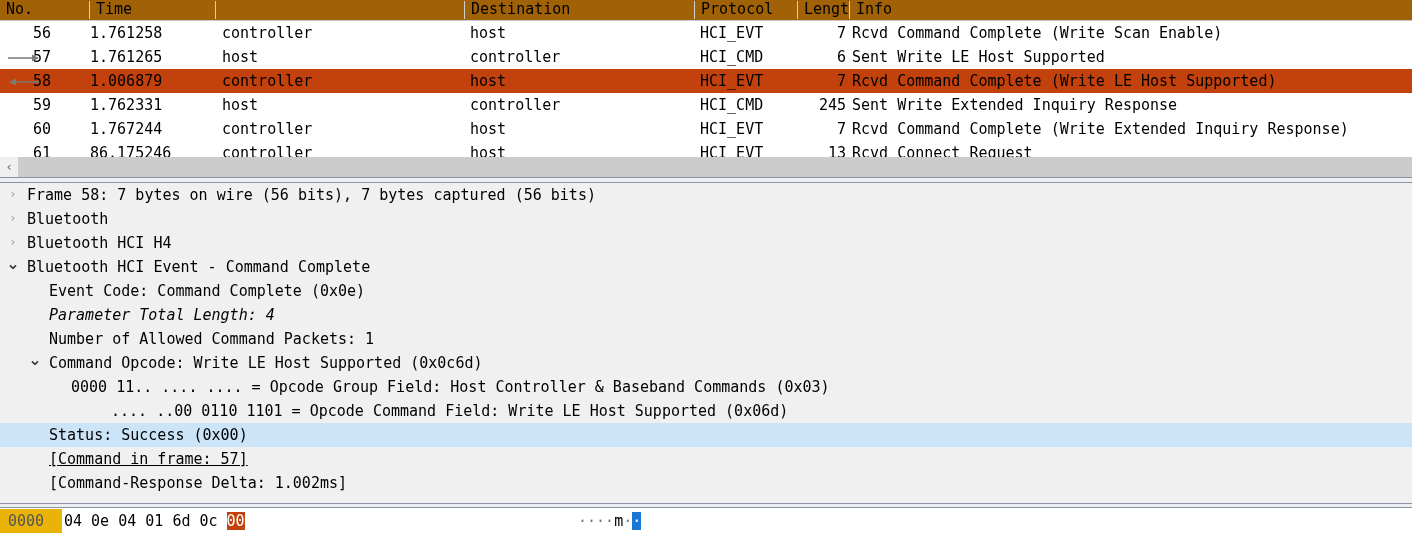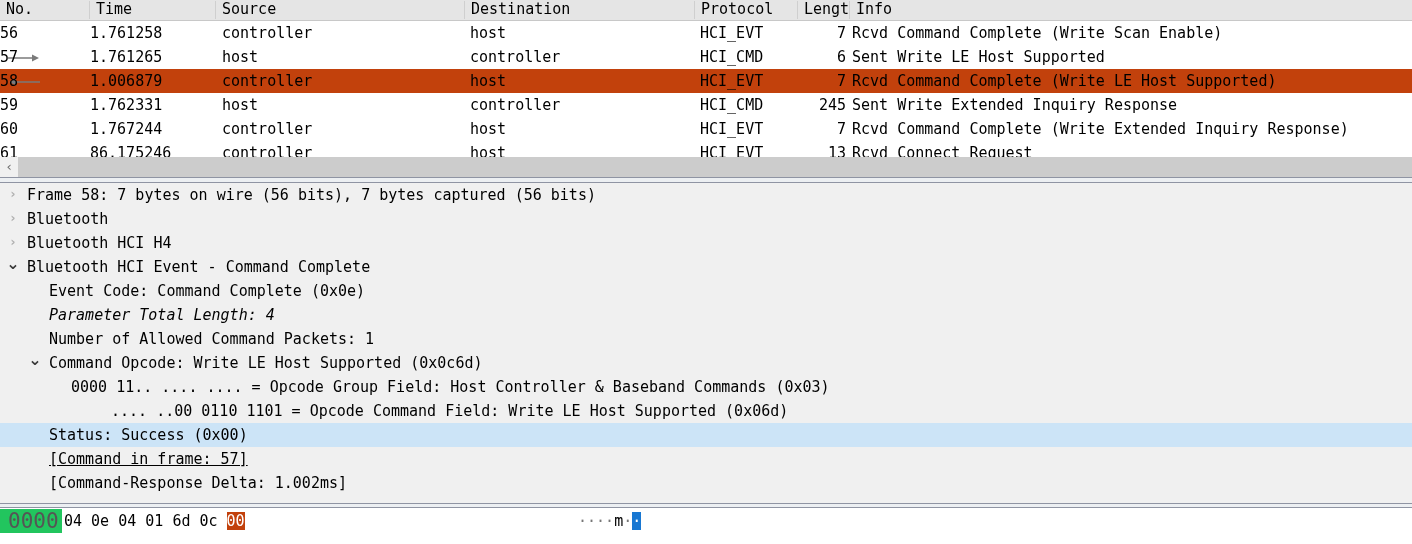--- a/index.html
+++ b/index.html
@@ -18,21 +18,21 @@
   #packet-list {
     position: absolute;
     left: 0; top: 0;
     width: 1412px; height: 157px;
     background: #ffffff;
     overflow: hidden;
   }
   #plist-header {
     position: relative;
     height: 21px;
-    background: #e5e5e5;
+    background: #a16207;
     border-bottom: 1px solid #c8c8c8;
     box-sizing: border-box;
   }
   #plist-header .hcell {
     position: absolute;
     top: 0;
     height: 20px;
     line-height: 19px;
     font-size: 15px;
     color: #000;
@@ -60,21 +60,21 @@
   .prow .cell {
     position: absolute;
     top: 0;
     height: 24px;
     line-height: 24px;
     font-size: 15px;
     color: #000;
     white-space: nowrap;
     overflow: hidden;
   }
-  .cell.num  { left: 0;   width: 84px;  text-align: left; }
+  .cell.num  { left: 0;   width: 84px;  text-align: center; }
   .cell.time { left: 90px;  width: 120px; text-align: left; }
   .cell.src  { left: 222px; width: 240px; }
   .cell.dst  { left: 470px; width: 222px; }
   .cell.prot { left: 700px; width: 96px; }
   .cell.len  { left: 796px; width: 50px;  text-align: right; }
   .cell.info { left: 852px; width: 560px; }
 
   .dirarrow {
     position: absolute;
     left: 8px; top: 0;
@@ -176,23 +176,23 @@
   .hexrow {
     position: relative;
     height: 24px;
     line-height: 24px;
     white-space: nowrap;
   }
   .hex-offset {
     position: absolute;
     left: 0; top: 0;
     width: 62px; height: 24px;
-    background: #22c55e;
+    background: #eab308;
     color: #555;
-    font-size: 21px;
+    font-size: 15px;
     line-height: 24px;
     padding-left: 8px;
     box-sizing: border-box;
   }
   .hex-bytes {
     position: absolute;
     left: 64px; top: 0;
     height: 24px; line-height: 24px;
     font-size: 15px;
     color: #000;
@@ -223,21 +223,20 @@
   <div id="plist-header">
     <div class="hdiv" style="left:89px;"></div>
     <div class="hdiv" style="left:215px;"></div>
     <div class="hdiv" style="left:464px;"></div>
     <div class="hdiv" style="left:694px;"></div>
     <div class="hdiv" style="left:797px;"></div>
     <div class="hdiv" style="left:849px;"></div>
 
     <div class="hcell" style="left:0px;   width:89px;">No.</div>
     <div class="hcell" style="left:90px;  width:125px;">Time</div>
-    <div class="hcell" style="left:216px; width:248px;">Source</div>
     <div class="hcell" style="left:465px; width:229px;">Destination</div>
     <div class="hcell" style="left:695px; width:102px;">Protocol</div>
     <div class="hcell" style="left:798px; width:51px;">Length</div>
     <div class="hcell" style="left:850px; width:560px;">Info</div>
   </div>
 
   <div id="plist-rows">
       <div class="prow">
         <div class="cell num">56</div>
         <div class="cell time">1.761258</div>

